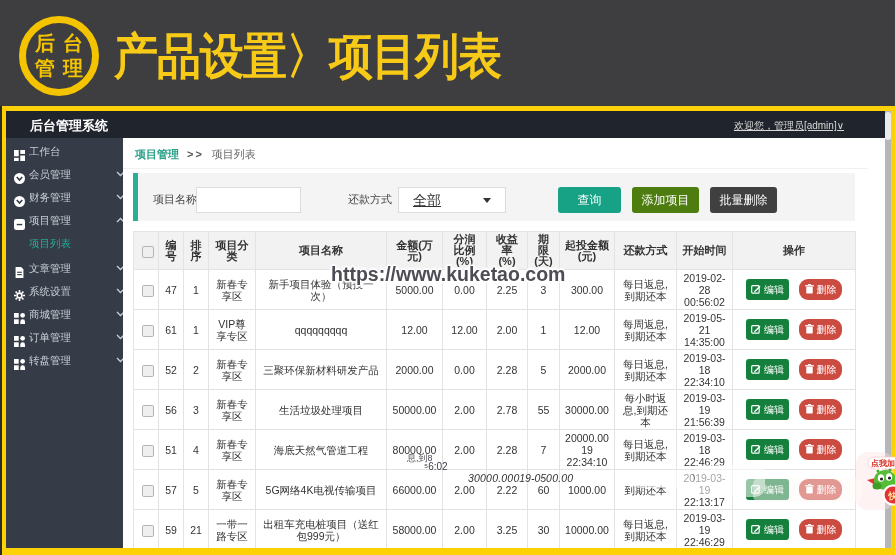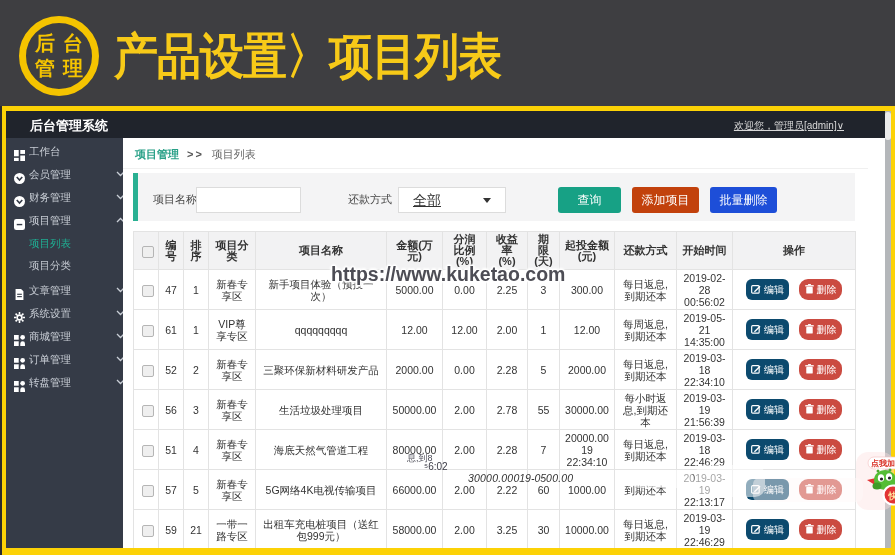--- a/index.html
+++ b/index.html
@@ -41,30 +41,30 @@
 #crumbline { position:absolute; left:0px; top:30px; width:745px; height:1px; background:#f0f0f0; }
 
 #filter { position:absolute; left:10px; top:35px; width:722px; height:48px; background:#f4f4f5; border-left:5px solid #29b092; }
 #filter .lab { position:absolute; top:19px; font-size:11px; color:#444; }
 #filter .inp { position:absolute; left:58px; top:14px; width:105px; height:26px; background:#fff; border:1px solid #dcdcdc; }
 #filter .lab2 { left:210px; }
 #filter .sel { position:absolute; left:260px; top:14px; width:108px; height:26px; background:#fff; border:1px solid #dcdcdc; font-size:14px; color:#333; line-height:24px; padding-left:14px;text-decoration:underline; }
 #filter .sel .arr { position:absolute; right:14px; top:10px; width:0; height:0; border-left:4px solid transparent; border-right:4px solid transparent; border-top:5px solid #333; }
 .btn { position:absolute; top:14px; height:26px; border-radius:3px; color:#fff; font-size:12px; text-align:center; line-height:26px; }
 #b1 { left:420px; width:63px; background:#17a185; }
-#b2 { left:494px; width:67px; background:#c2410c; }
-#b3 { left:572px; width:67px; background:#1d4ed8; }
+#b2 { left:494px; width:67px; background:#4d7c0f; }
+#b3 { left:572px; width:67px; background:#404040; }
 
 #tbl { position:absolute; left:10px; top:93px; width:722px; border-collapse:collapse; table-layout:fixed; font-size:10.5px; color:#333; }
 #tbl th, #tbl td { border:1px solid #e3e3e3; text-align:center; vertical-align:middle; padding:0; overflow:hidden; }
 #tbl th { background:#f2f2f3; font-weight:bold; height:38px; font-size:11px; line-height:11px; }
 #tbl td { height:40px; background:#fff; line-height:12px; }
 .cb { display:inline-block; width:12px; height:12px; background:#efefef; border:1px solid #b5b5b5; border-radius:2px; vertical-align:middle; position:relative; left:2px; top:1px; }
 .obtn { display:inline-block; width:43px; height:21px; border-radius:3px; color:#fff; font-size:10px; line-height:21px; text-align:center; }
-.oe { background:#0c4a6e; margin-right:10px;border-radius:6px; }
+.oe { background:#15803d; margin-right:10px; }
 .od { background:#cb4b41;border-radius:9px; }
 
 .ghost { position:absolute; white-space:nowrap; }
 .smudge { position:absolute; background:rgba(255,255,255,0.55); border-radius:10px; }
 .smudge3 { position:absolute; background:rgba(255,248,248,0.45); border-radius:6px; }
 .smudge2 { position:absolute; background:rgba(252,225,225,0.42); border-radius:12px; }
 #mascot { position:absolute; left:864px; top:453px; width:31px; height:100px; }
 
 #wm { position:absolute; left:331px; top:263px; font-size:19.5px; font-weight:bold; color:#3a3a3a; letter-spacing:0px; white-space:nowrap;
   color:#4d4d55;
@@ -121,23 +121,20 @@
                 <rect x="0" y="0" width="14" height="14" rx="3" fill="#fff"></rect>
                 <rect x="3.5" y="6.2" width="7" height="1.8" fill="#353b47"></rect>
               </svg></span>
             <span class="tx">项目管理</span>
             <span class="ar"><svg width="9" height="6" viewBox="0 0 9 6">
                 <path d="M1 5 L4.5 1.5 L8 5" stroke="#c9ced6" stroke-width="1.3" fill="none"></path>
               </svg></span>
           </div>
         <div class="smi act">
             <span class="tx">项目列表</span>
-          </div>
-        <div class="smi">
-            <span class="tx">项目分类</span>
           </div>
         <div class="mi g">
             <span class="ic"><svg viewBox="0 0 14 14" width="11" height="11">
                 <path d="M2 0 h7 l3 3 v11 h-10 z" fill="#fff"></path>
                 <rect x="4" y="6" width="6" height="1.4" fill="#353b47"></rect>
                 <rect x="4" y="9" width="6" height="1.4" fill="#353b47"></rect>
               </svg></span>
             <span class="tx">文章管理</span>
             <span class="ar"><svg width="9" height="6" viewBox="0 0 9 6">
                 <path d="M1 1 L4.5 4.5 L8 1" stroke="#c9ced6" stroke-width="1.3" fill="none"></path>

